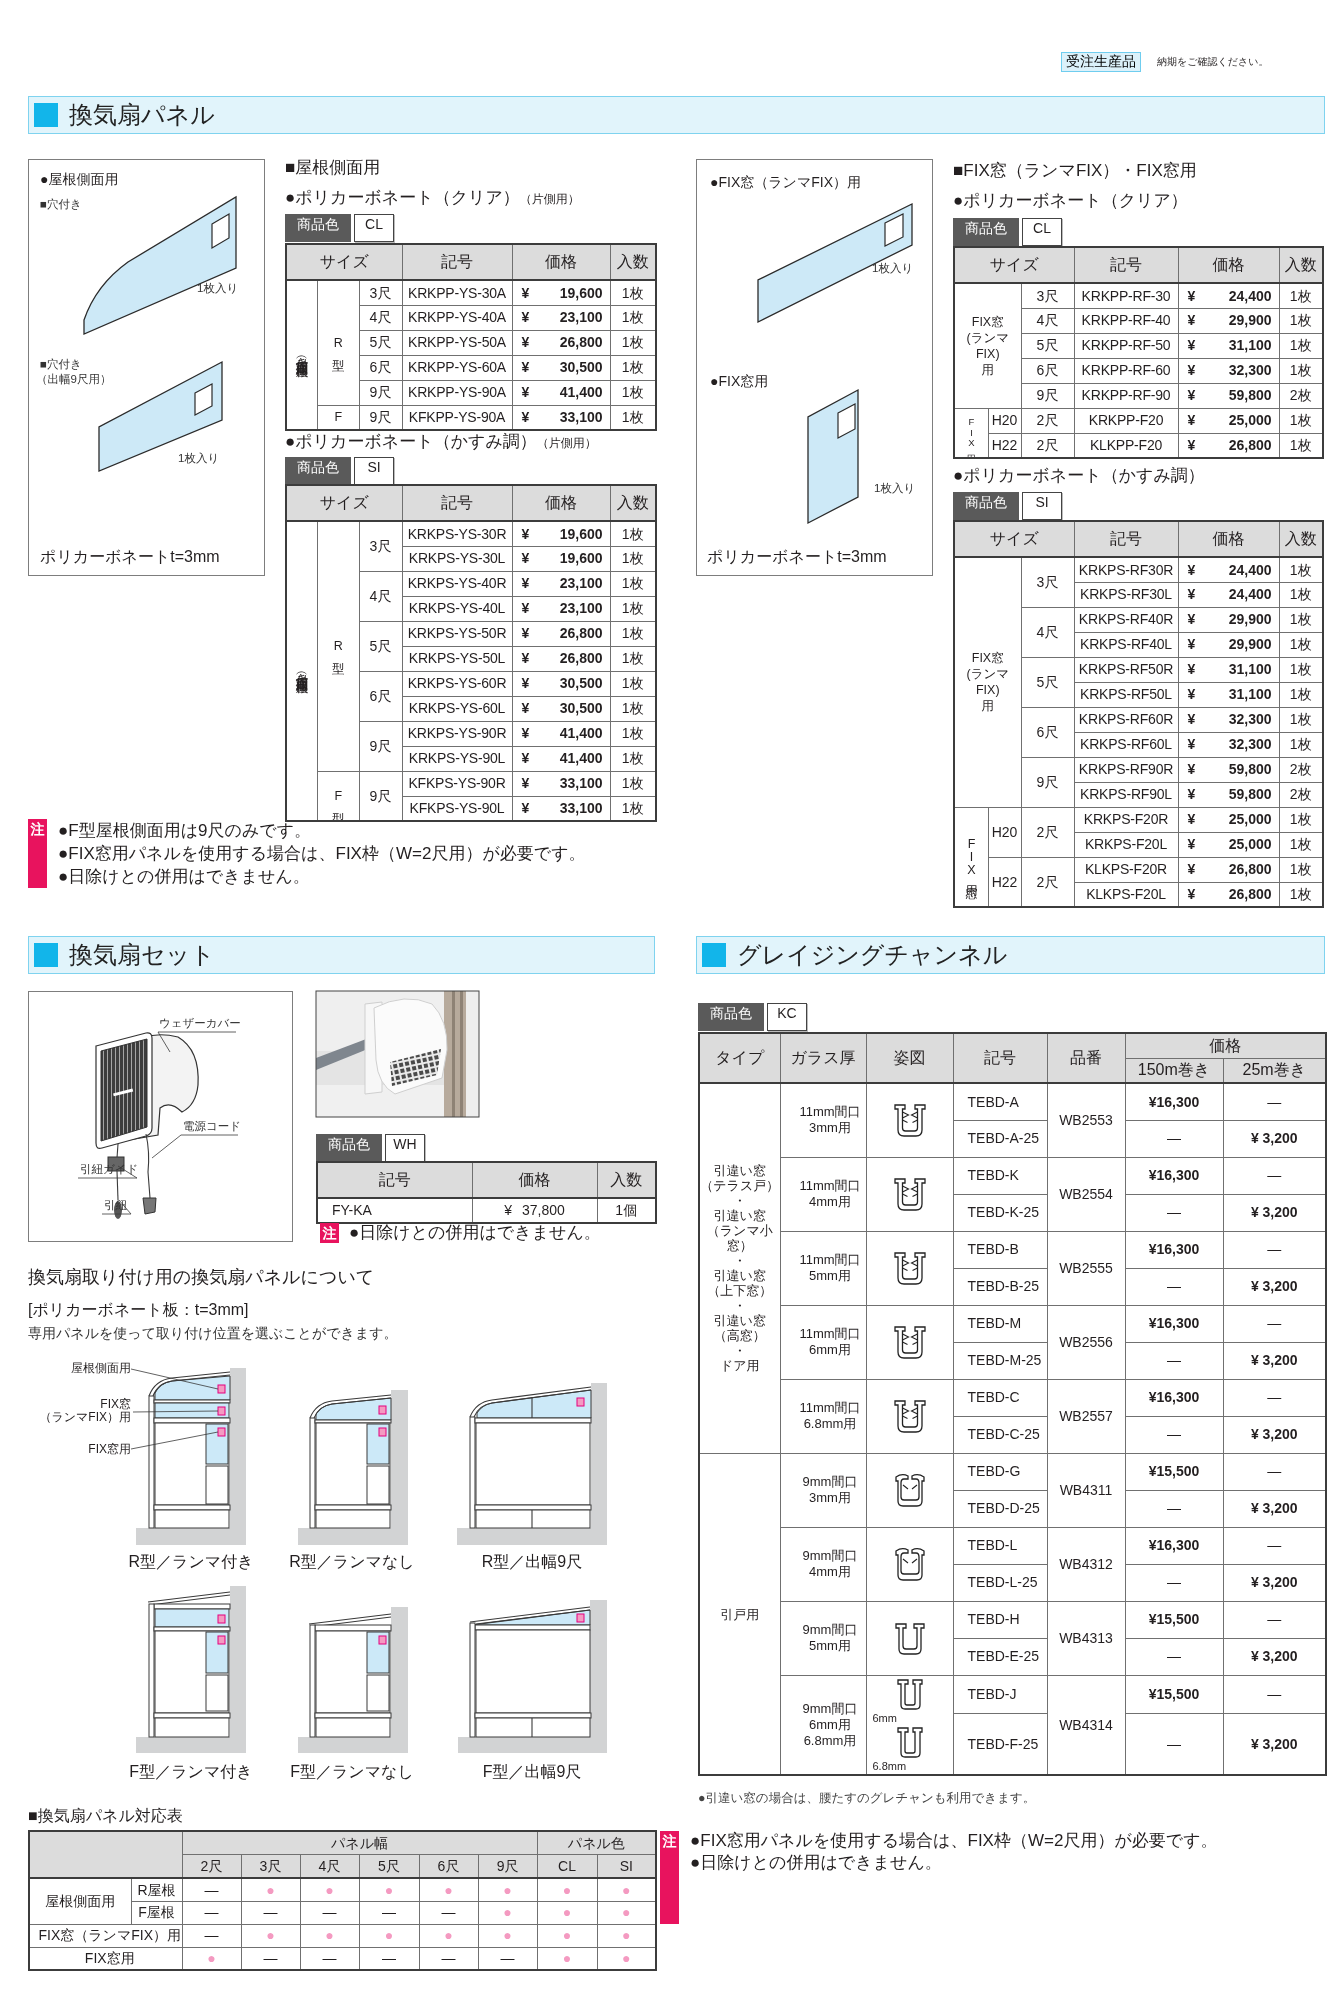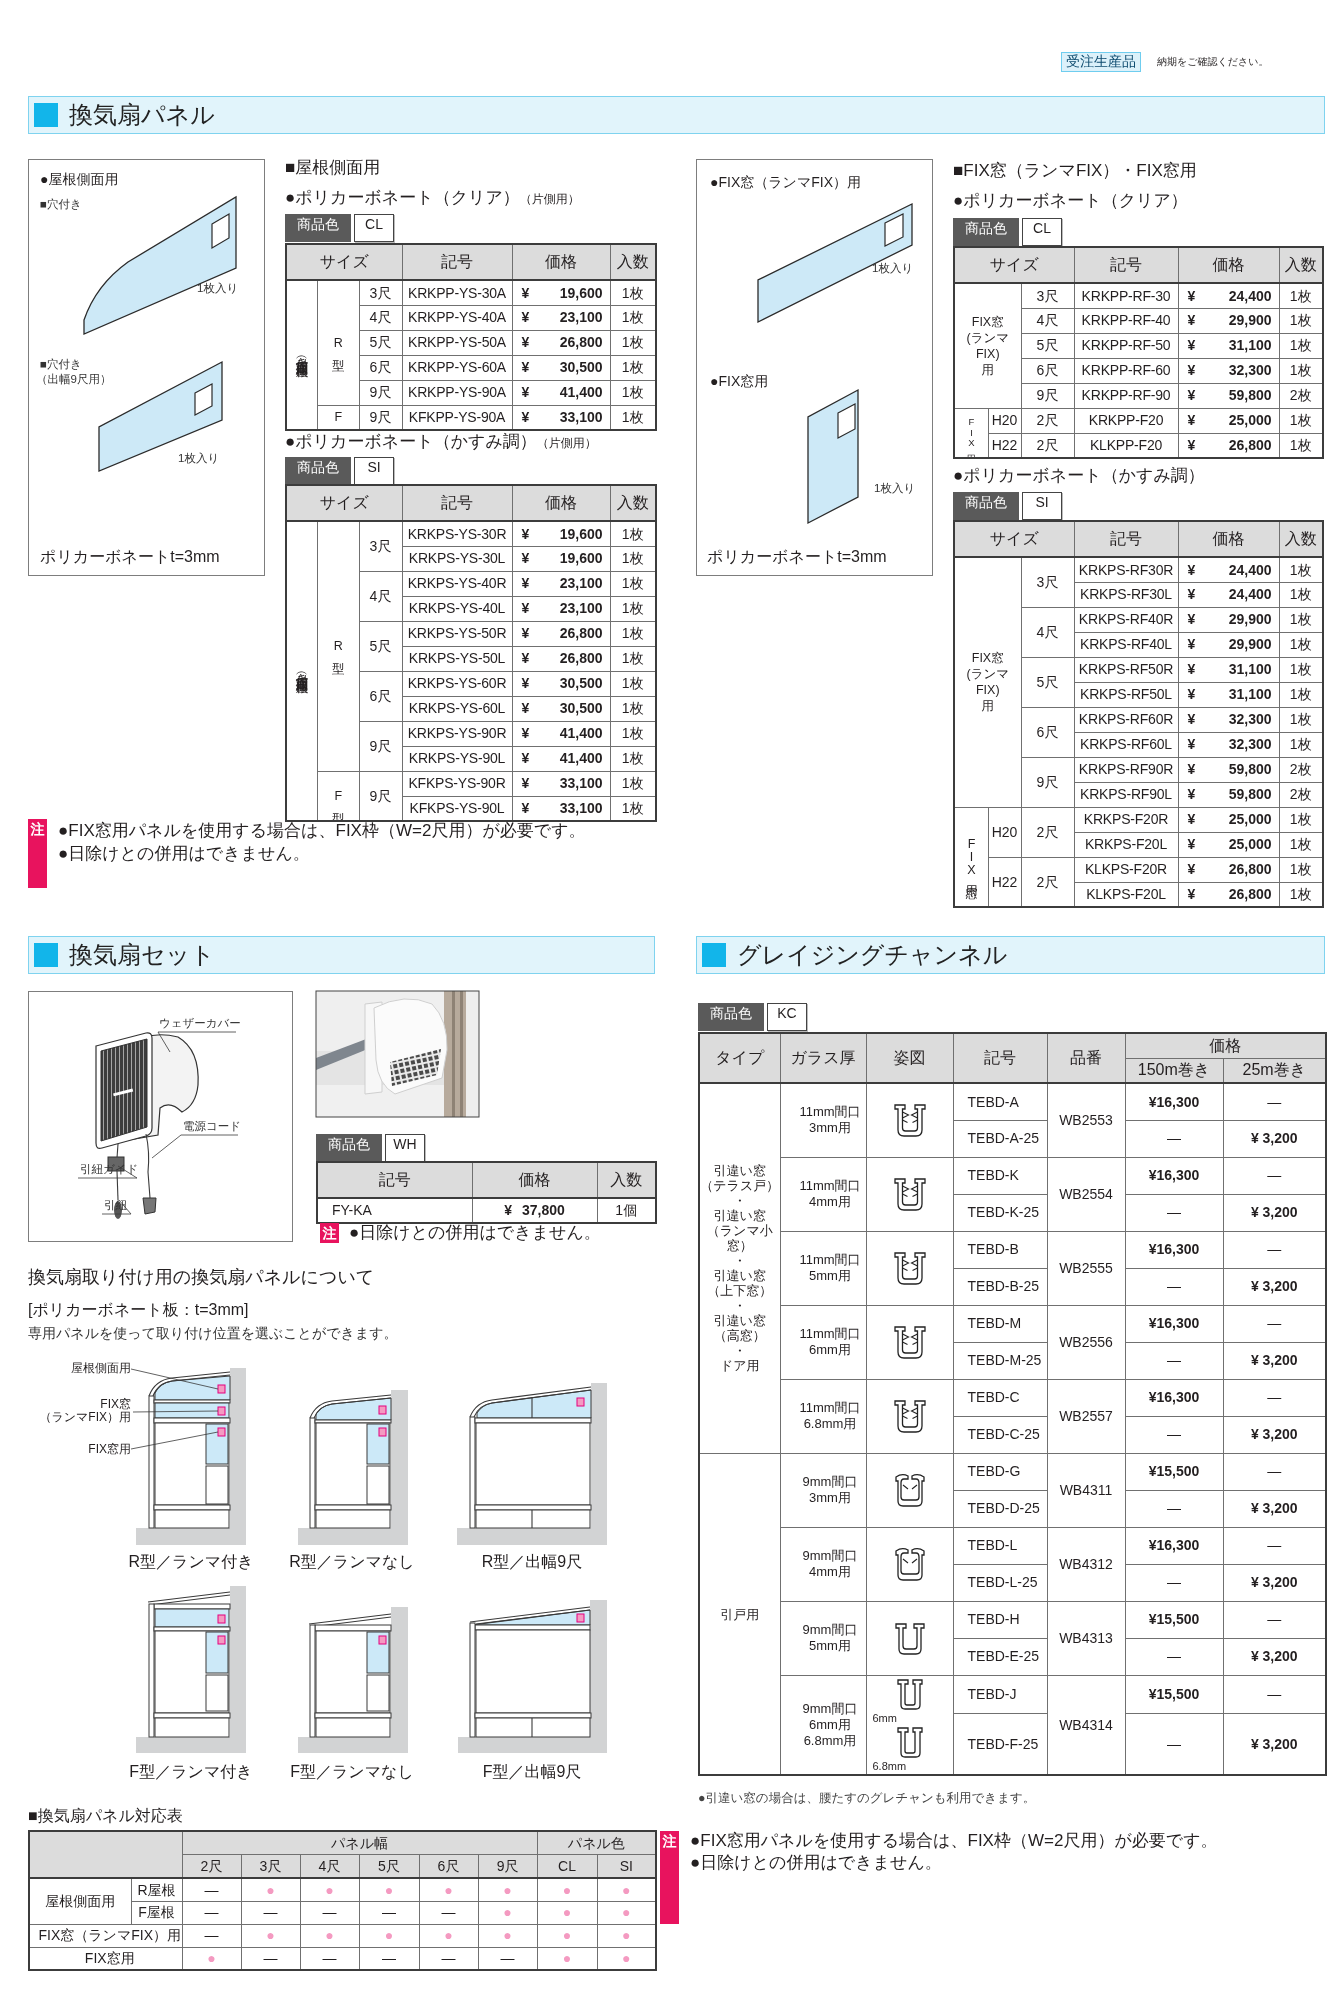--- a/index.html
+++ b/index.html
@@ -1,20 +1,20 @@
 <!DOCTYPE html>
 <html style="--accent: #12b5ea; --band-bg: #e1f4fb; --band-border: #7fd3ef; --note: #e8135e; --dot: #f49ac1; --panel: #cde9f7; --swatch: #5a5a5a; --th: #dcdcdc;"><head>
 <meta charset="utf-8">
 <style>
 :root{--accent:#12b5ea;--band-bg:#e1f4fb;--band-border:#7fd3ef;--note:#e8135e;--dot:#f49ac1;--panel:#cde9f7;--swatch:#5a5a5a;--th:#dcdcdc;}
 *{box-sizing:border-box}
 html,body{margin:0;padding:0}
 body{width:1338px;height:1998px;position:relative;background:#fff;color:#231f20;font-family:"Liberation Sans","DejaVu Sans",sans-serif;overflow:hidden}
 .a{position:absolute;white-space:nowrap;z-index:2}
-.badge-order{background:#dcf1fa;border:1px solid #6fcdef;color:#0c4a6e;font-size:14px;line-height:17px;padding:0 4px;height:20px}
+.badge-order{background:#dcf1fa;border:1px solid #6fcdef;color:#000000;font-size:14px;line-height:17px;padding:0 4px;height:20px}
 .band{position:absolute;background:var(--band-bg);border:1.5px solid var(--band-border);height:38px;z-index:2}
 .band .sq{position:absolute;left:5px;top:6px;width:24px;height:24px;background:var(--accent)}
 .band .ttl{position:absolute;left:40px;top:2px;font-size:24px;line-height:32px;color:#222;white-space:nowrap}
 .box{position:absolute;border:1px solid #7d7d7d;background:#fff;z-index:0}
 .h17{font-size:17px;line-height:21px}
 .sub12{font-size:12px}
 .swatch{position:absolute;display:flex;height:28px;z-index:2}
 .swatch .lbl{background:var(--swatch);color:#fff;font-size:14px;line-height:20px;width:66px;text-align:center}
 .swatch .val{margin-left:3px;border:1px solid #444;width:40px;text-align:center;font-size:14px;line-height:18px;background:#fff;box-shadow:1px 1px 0 #bbb}
 .nbadge{position:absolute;background:var(--note);color:#fff;font-weight:bold;font-size:14px;width:19px;text-align:center;line-height:18px;padding-top:1px;z-index:2}
@@ -34,21 +34,21 @@
 .hole{fill:#fff;stroke:#2b2b2b;stroke-width:1.2}
 
 .pt{position:absolute;border-collapse:collapse;table-layout:fixed;border:2px solid #3c3c3c;background:#fff;z-index:2}
 .pt th,.pt td{border:1px solid #707070;padding:0;text-align:center;vertical-align:middle;font-size:14px;line-height:1.15;overflow:hidden;white-space:nowrap}
 .pt thead th{background:var(--th);font-weight:normal;font-size:16px}
 .pt thead tr:last-child th,.pt thead th[rowspan]{border-bottom:2px solid #3c3c3c}
 .t-std thead tr{height:36px}.t-std tbody tr{height:25px}
 .k-code{font-size:13px;letter-spacing:-.2px}
 .k-price{font-weight:bold;font-size:16px;text-align:right!important;padding:0 7px 0 9px!important}
 .k-price .yen{float:left}
-.k-pcenter{font-weight:bold;font-size:16px}
+.k-pcenter{font-weight:normal;font-size:16px}
 .k-pcenter .yen{margin-right:10px}
 .k-size{font-size:14px}.k-count{font-size:13px}
 .k-vert span{display:inline-block;writing-mode:vertical-rl;text-orientation:upright;font-size:12.5px;letter-spacing:-1px;line-height:1}
 .k-vertsm span{display:inline-block;writing-mode:vertical-rl;text-orientation:upright;font-size:9.5px;letter-spacing:-.5px;line-height:1}
 .k-multi span{white-space:pre-line;font-size:12.5px;line-height:16px;display:inline-block}
 .k-codeleft{text-align:left!important;padding-left:14px!important;font-size:14px}
 .t-compat thead tr:first-child{height:23px}.t-compat thead tr:nth-child(2){height:24px}.t-compat tbody tr{height:23px}
 .t-compat thead th{font-size:14px}
 .k-dot{color:var(--dot);font-size:17px}
 .k-dash{font-size:14px}
@@ -249,20 +249,21 @@
       <tr>
         <td class="k-code"><span>KFKPS-YS-90L</span></td>
         <td class="k-price"><span class="yen">¥</span><span class="amt">33,100</span></td>
         <td class="k-count"><span>1枚</span></td>
       </tr>
     </tbody>
   </table>
 
 <div class="nbadge" style="left:28px;top:819px;height:69px">注</div>
 <div class="notes" style="left:58px;top:819px;line-height:23px">
+  <div class="it">●F型屋根側面用は9尺のみです。</div>
   <div class="it">●FIX窓用パネルを使用する場合は、FIX枠（W=2尺用）が必要です。</div>
   <div class="it">●日除けとの併用はできません。</div>
 </div>
 
 <div class="box" style="left:696px;top:159px;width:237px;height:417px"></div>
 <div class="a" style="left:710px;top:174px;font-size:14px">●FIX窓（ランマFIX）用</div>
 <div class="a il" style="left:872px;top:261px">1枚入り</div>
 <div class="a" style="left:710px;top:373px;font-size:14px">●FIX窓用</div>
 <div class="a il" style="left:874px;top:481px">1枚入り</div>
 <div class="a" style="left:707px;top:547px;font-size:16px">ポリカーボネートt=3mm</div>

